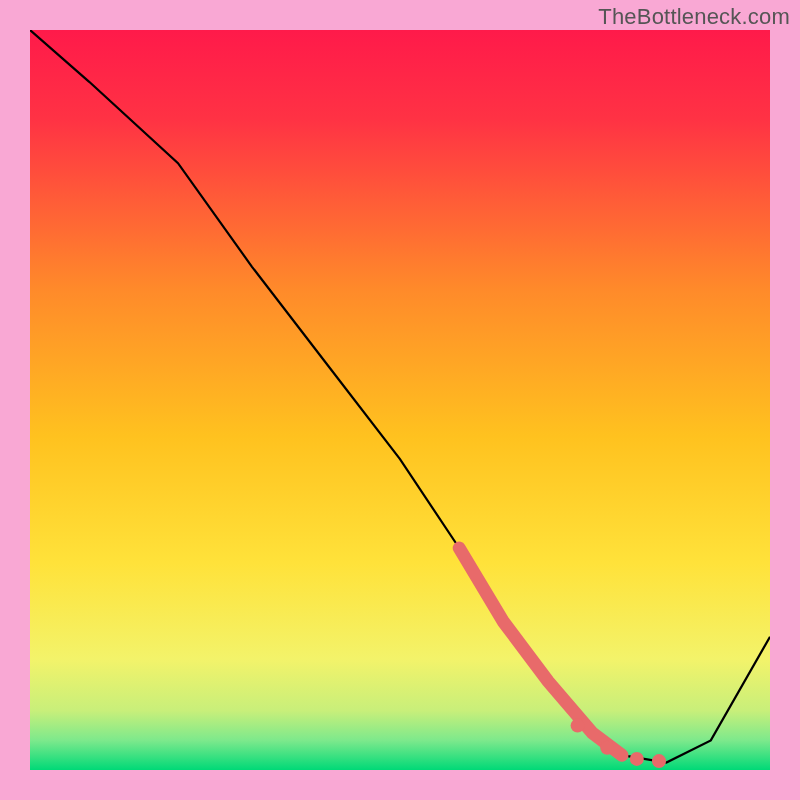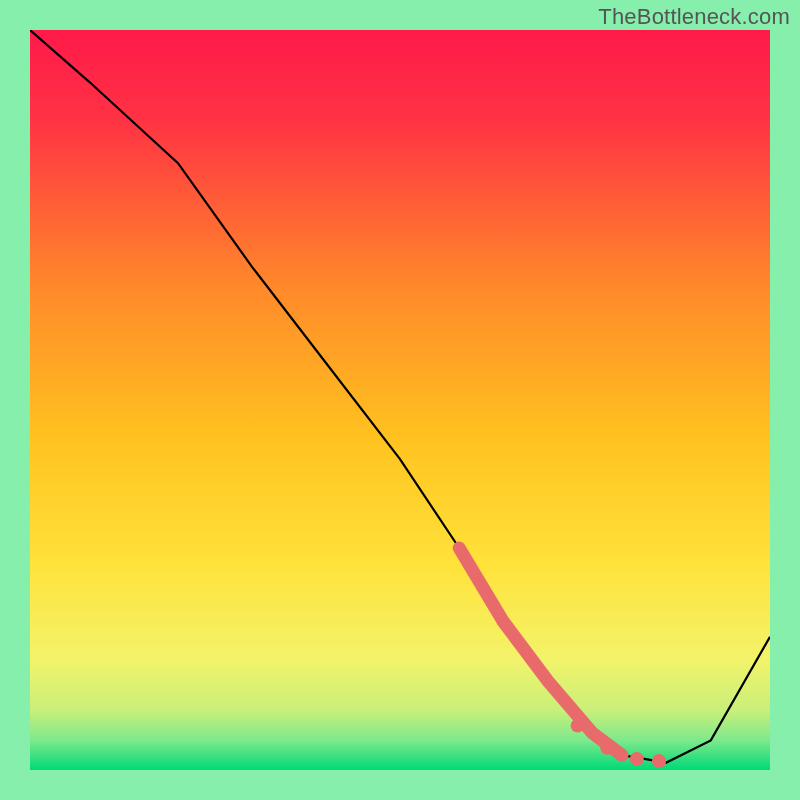--- a/index.html
+++ b/index.html
@@ -8,21 +8,21 @@
     background: #000;
     width: 800px;
     height: 800px;
     overflow: hidden;
     font-family: Arial, Helvetica, sans-serif;
   }
   .frame {
     position: relative;
     width: 800px;
     height: 800px;
-    background: #86efac;
+    background: #f9a8d4;
   }
   .watermark {
     position: absolute;
     top: 4px;
     right: 10px;
     color: #555;
     font-size: 22px;
     font-weight: 500;
     letter-spacing: 0.2px;
   }

